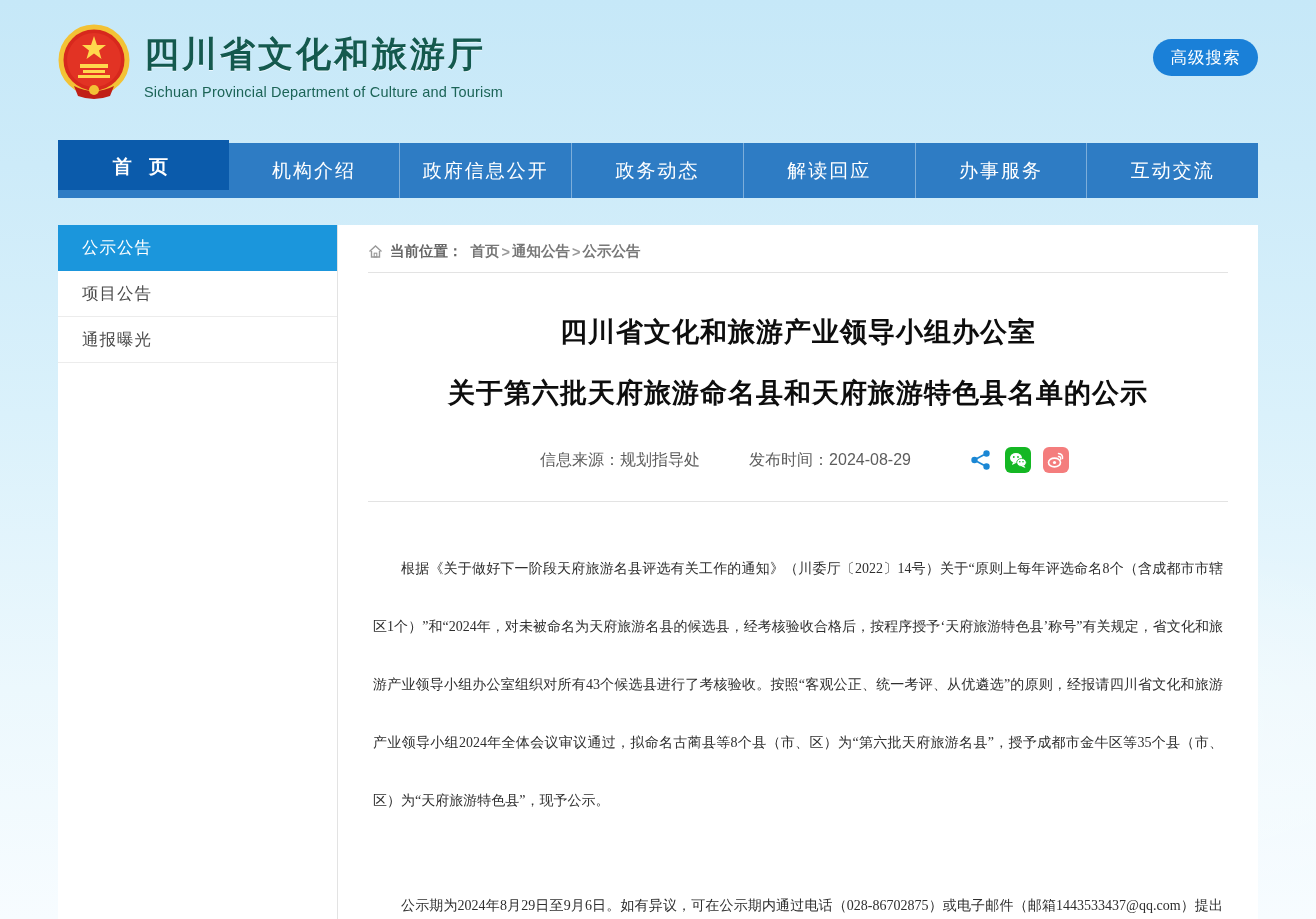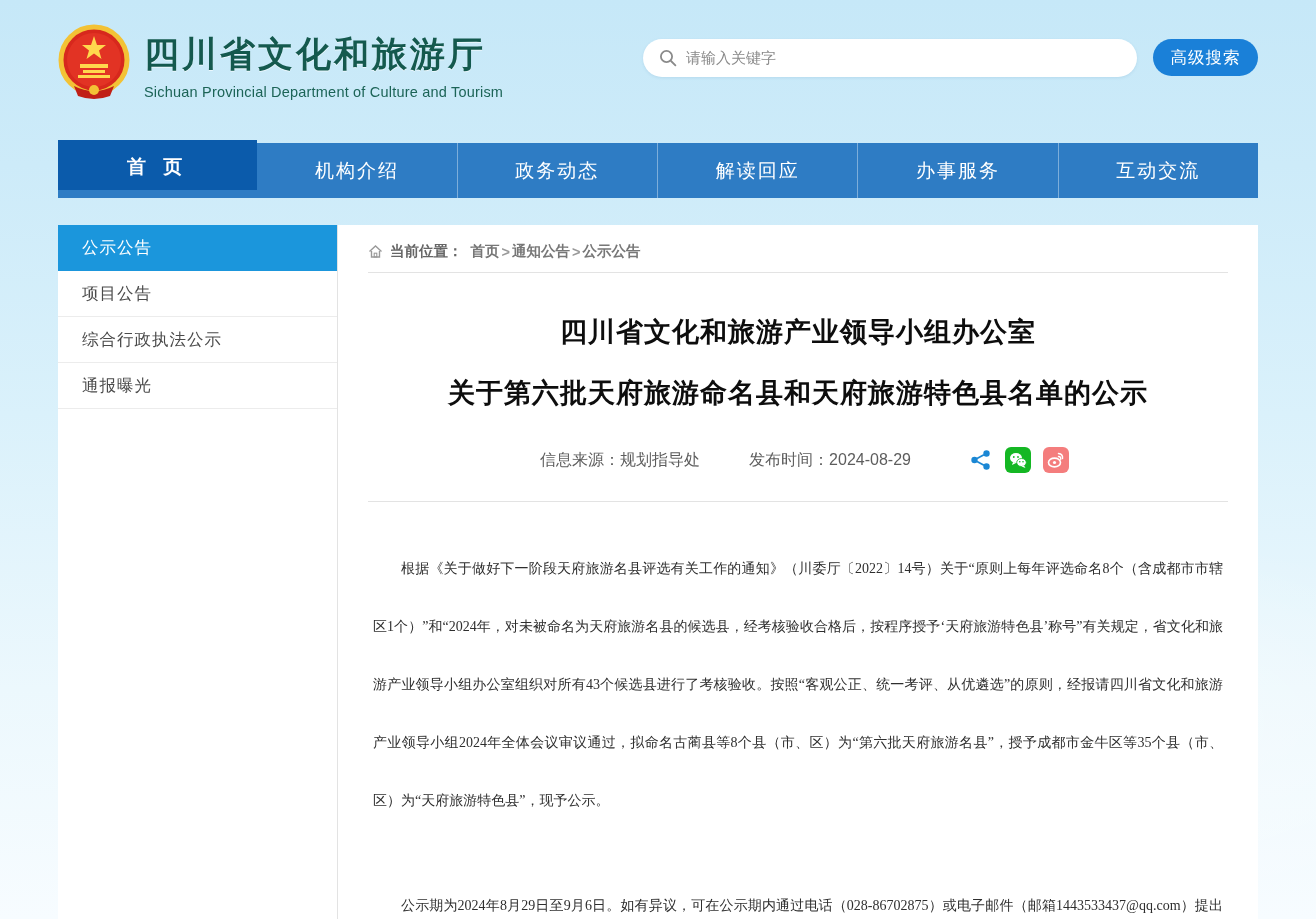--- a/index.html
+++ b/index.html
@@ -120,45 +120,38 @@
           <circle cx="36" cy="66" r="5" fill="#f3c235"></circle>
         </svg>
       </span>
       <div class="brand-text">
         <div class="cn">四川省文化和旅游厅</div>
         <div class="en">Sichuan Provincial Department of Culture and Tourism</div>
       </div>
     </div>
 
     <div class="search-area">
-      <div class="search-box">
-        <svg width="18" height="18" viewBox="0 0 18 18">
-          <circle cx="7.5" cy="7.5" r="5.6" fill="none" stroke="#8a8a8a" stroke-width="1.8"></circle>
-          <line x1="12" y1="12" x2="16.4" y2="16.4" stroke="#8a8a8a" stroke-width="1.8" stroke-linecap="round"></line>
-        </svg>
-        <input type="text" placeholder="请输入关键字" style="">
-      </div>
       <button class="adv-search">高级搜索</button>
     </div>
   </div>
 
   <div class="nav">
     <div class="nav-item active">首 页</div>
     <div class="nav-item">机构介绍</div>
+    <div class="nav-item">政府信息公开</div>
     <div class="nav-item">政务动态</div>
     <div class="nav-item">解读回应</div>
     <div class="nav-item">办事服务</div>
     <div class="nav-item">互动交流</div>
   </div>
 
   <div class="content-row">
     <div class="sidebar">
       <div class="side-item active">公示公告</div>
       <div class="side-item">项目公告</div>
-      <div class="side-item">综合行政执法公示</div>
       <div class="side-item">通报曝光</div>
     </div>
 
     <div class="main">
 
       <div class="breadcrumb">
         <svg width="15" height="15" viewBox="0 0 15 15">
           <path d="M1.5 7.5 L7.5 2 L13.5 7.5" fill="none" stroke="#999" stroke-width="1.4"></path>
           <path d="M3.5 7 V13 H11.5 V7" fill="none" stroke="#999" stroke-width="1.4"></path>
           <rect x="6.2" y="9.2" width="2.6" height="3.8" fill="none" stroke="#999" stroke-width="1.1"></rect>

